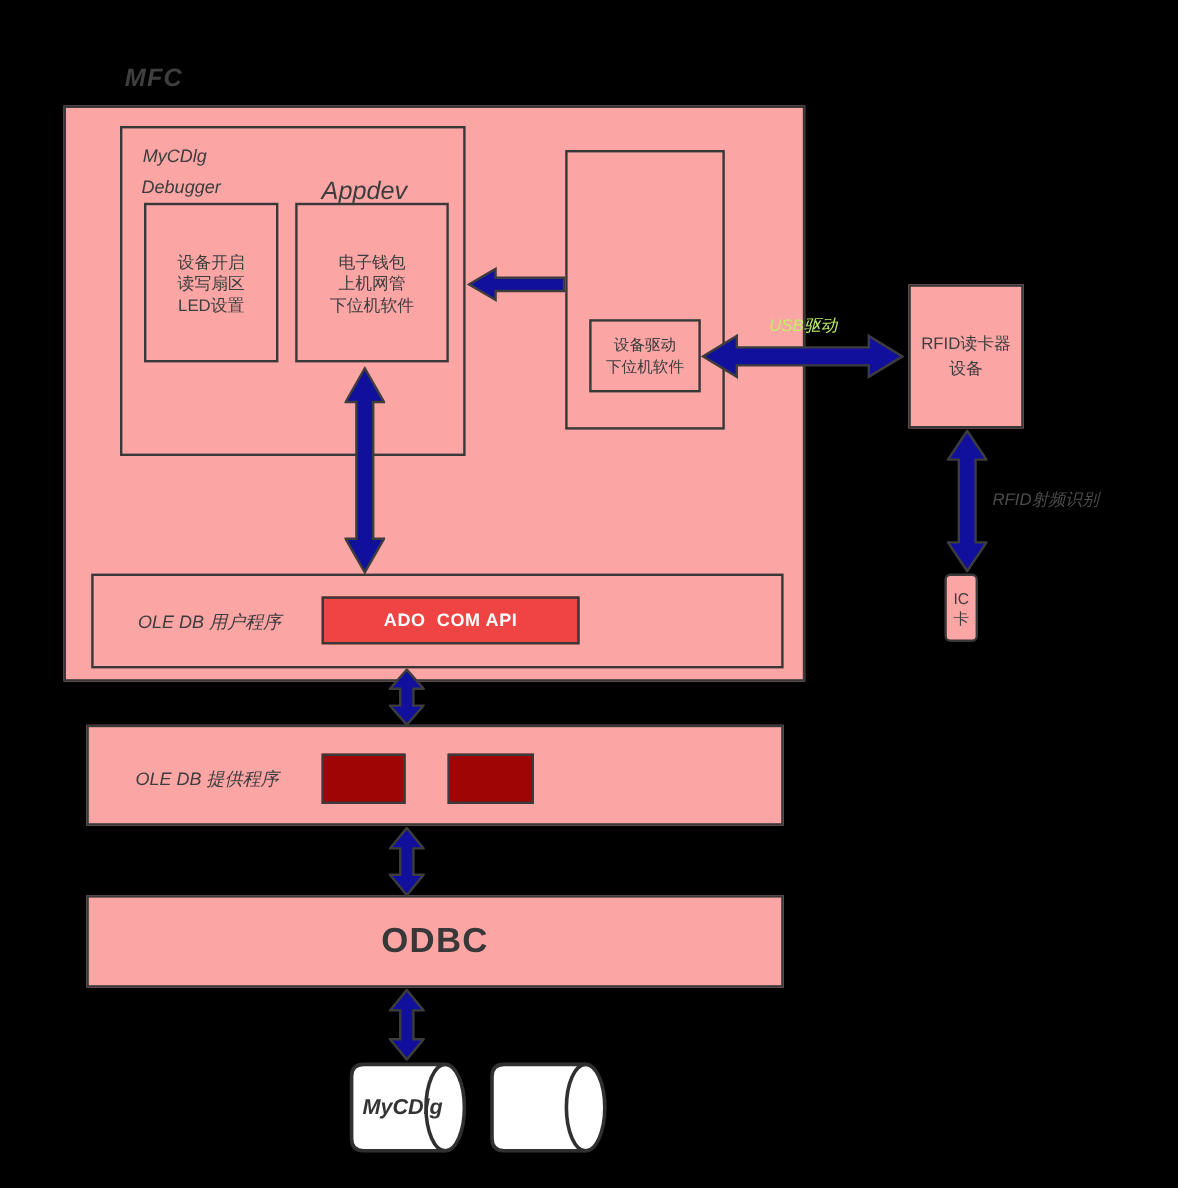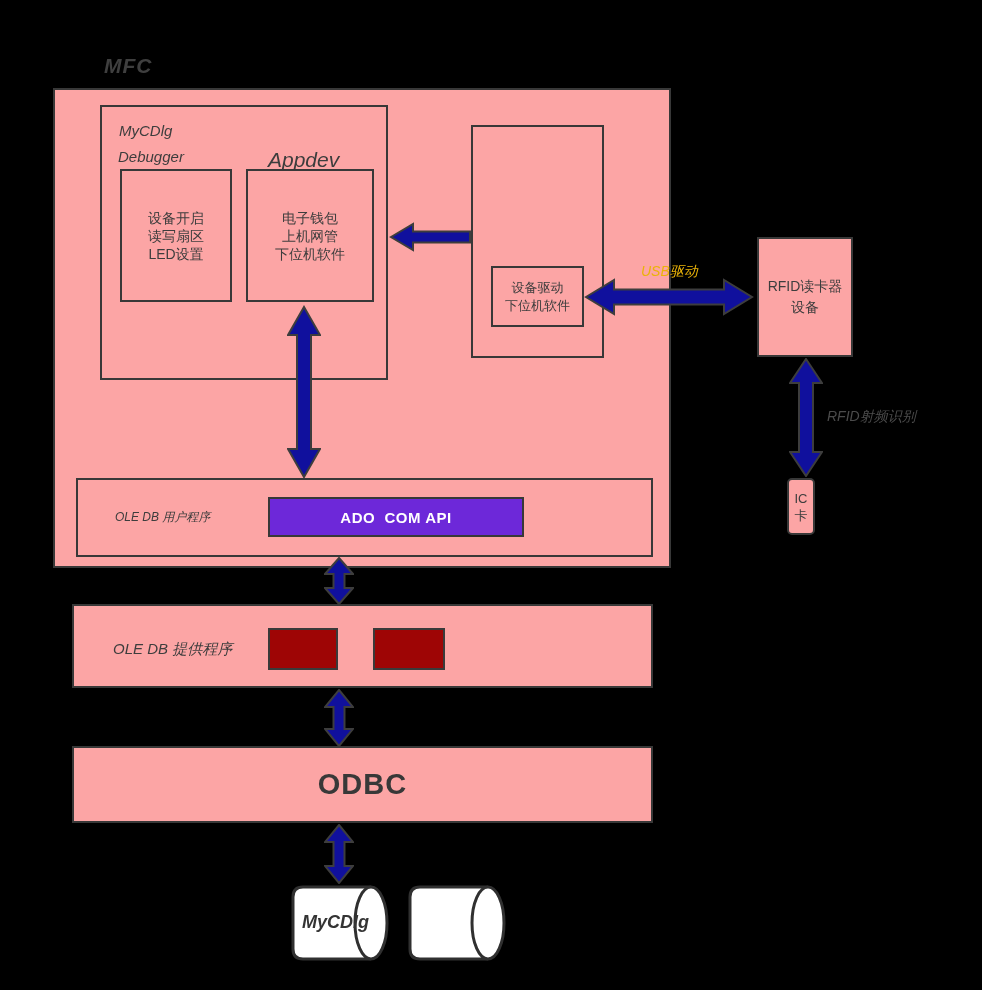--- a/index.html
+++ b/index.html
@@ -20,41 +20,41 @@
   .debugger-label{left:118px;top:148px;font-size:15px;}
   .appdev-label{left:268px;top:148px;font-size:21px;}
   .debugger-box{left:120px;top:169px;width:112px;height:133px;font-size:14px;line-height:18px;}
   .appdev-box{left:246px;top:169px;width:128px;height:133px;font-size:14px;line-height:18px;}
 
   .zm-box{left:471px;top:125px;width:133px;height:233px;}
   .zm-title{left:471px;top:212px;width:133px;text-align:center;font-size:14px;line-height:19px;}
   .driver-box{left:491px;top:266px;width:93px;height:61px;font-size:13px;line-height:18px;}
 
   .user-box{left:76px;top:478px;width:577px;height:79px;}
-  .user-label{left:115px;top:509px;font-size:12px;}
-  .ado-box{left:268px;top:497px;width:256px;height:40px;background:#6d28d9;border:2px solid #383838;
+  .user-label{left:115px;top:509px;font-size:15px;}
+  .ado-box{left:268px;top:497px;width:215px;height:40px;background:#ef4444;border:2px solid #383838;
            display:flex;align-items:center;justify-content:center;color:#fff;font-weight:bold;
            font-size:15px;white-space:pre;letter-spacing:.5px;}
 
   .provider-box{left:72px;top:604px;width:581px;height:84px;}
   .provider-label{left:113px;top:640px;font-size:15px;}
   .red-box-1{left:268px;top:628px;width:70px;height:42px;background:#9e0505;border:2px solid #3a3a3a;}
   .red-box-2{left:373px;top:628px;width:72px;height:42px;background:#9e0505;border:2px solid #3a3a3a;}
 
   .odbc-box{left:72px;top:746px;width:581px;height:77px;display:flex;align-items:center;justify-content:center;}
   .odbc-text{font-size:29px;font-weight:bold;color:#383838;letter-spacing:1px;}
 
   .cyl-1{left:290px;top:884px;width:100px;height:78px;}
   .cyl-2{left:407px;top:884px;width:100px;height:78px;}
   .mysql-label{left:302px;top:912px;font-size:18px;font-weight:bold;color:#343434;}
 
   .rfid-box{left:757px;top:237px;width:96px;height:120px;font-size:14px;line-height:21px;}
   .ic-box{left:787px;top:478px;width:28px;height:57px;border-radius:5px;font-size:13px;line-height:17px;}
 
-  .usb-label{left:641px;top:263px;font-size:14px;color:#eab308;}
+  .usb-label{left:641px;top:263px;font-size:14px;color:#bef264;}
   .rfid-link-label{left:827px;top:408px;font-size:14px;color:#4b4b4b;}
 
   .arrow polygon{fill:#10109d;stroke:#3d3d3d;stroke-width:2;stroke-linejoin:miter;}
   .cyl path,.cyl ellipse{fill:#fff;stroke:#303030;stroke-width:3;}
 </style>
 </head>
 <body>
 
 <div class="stage">
 

